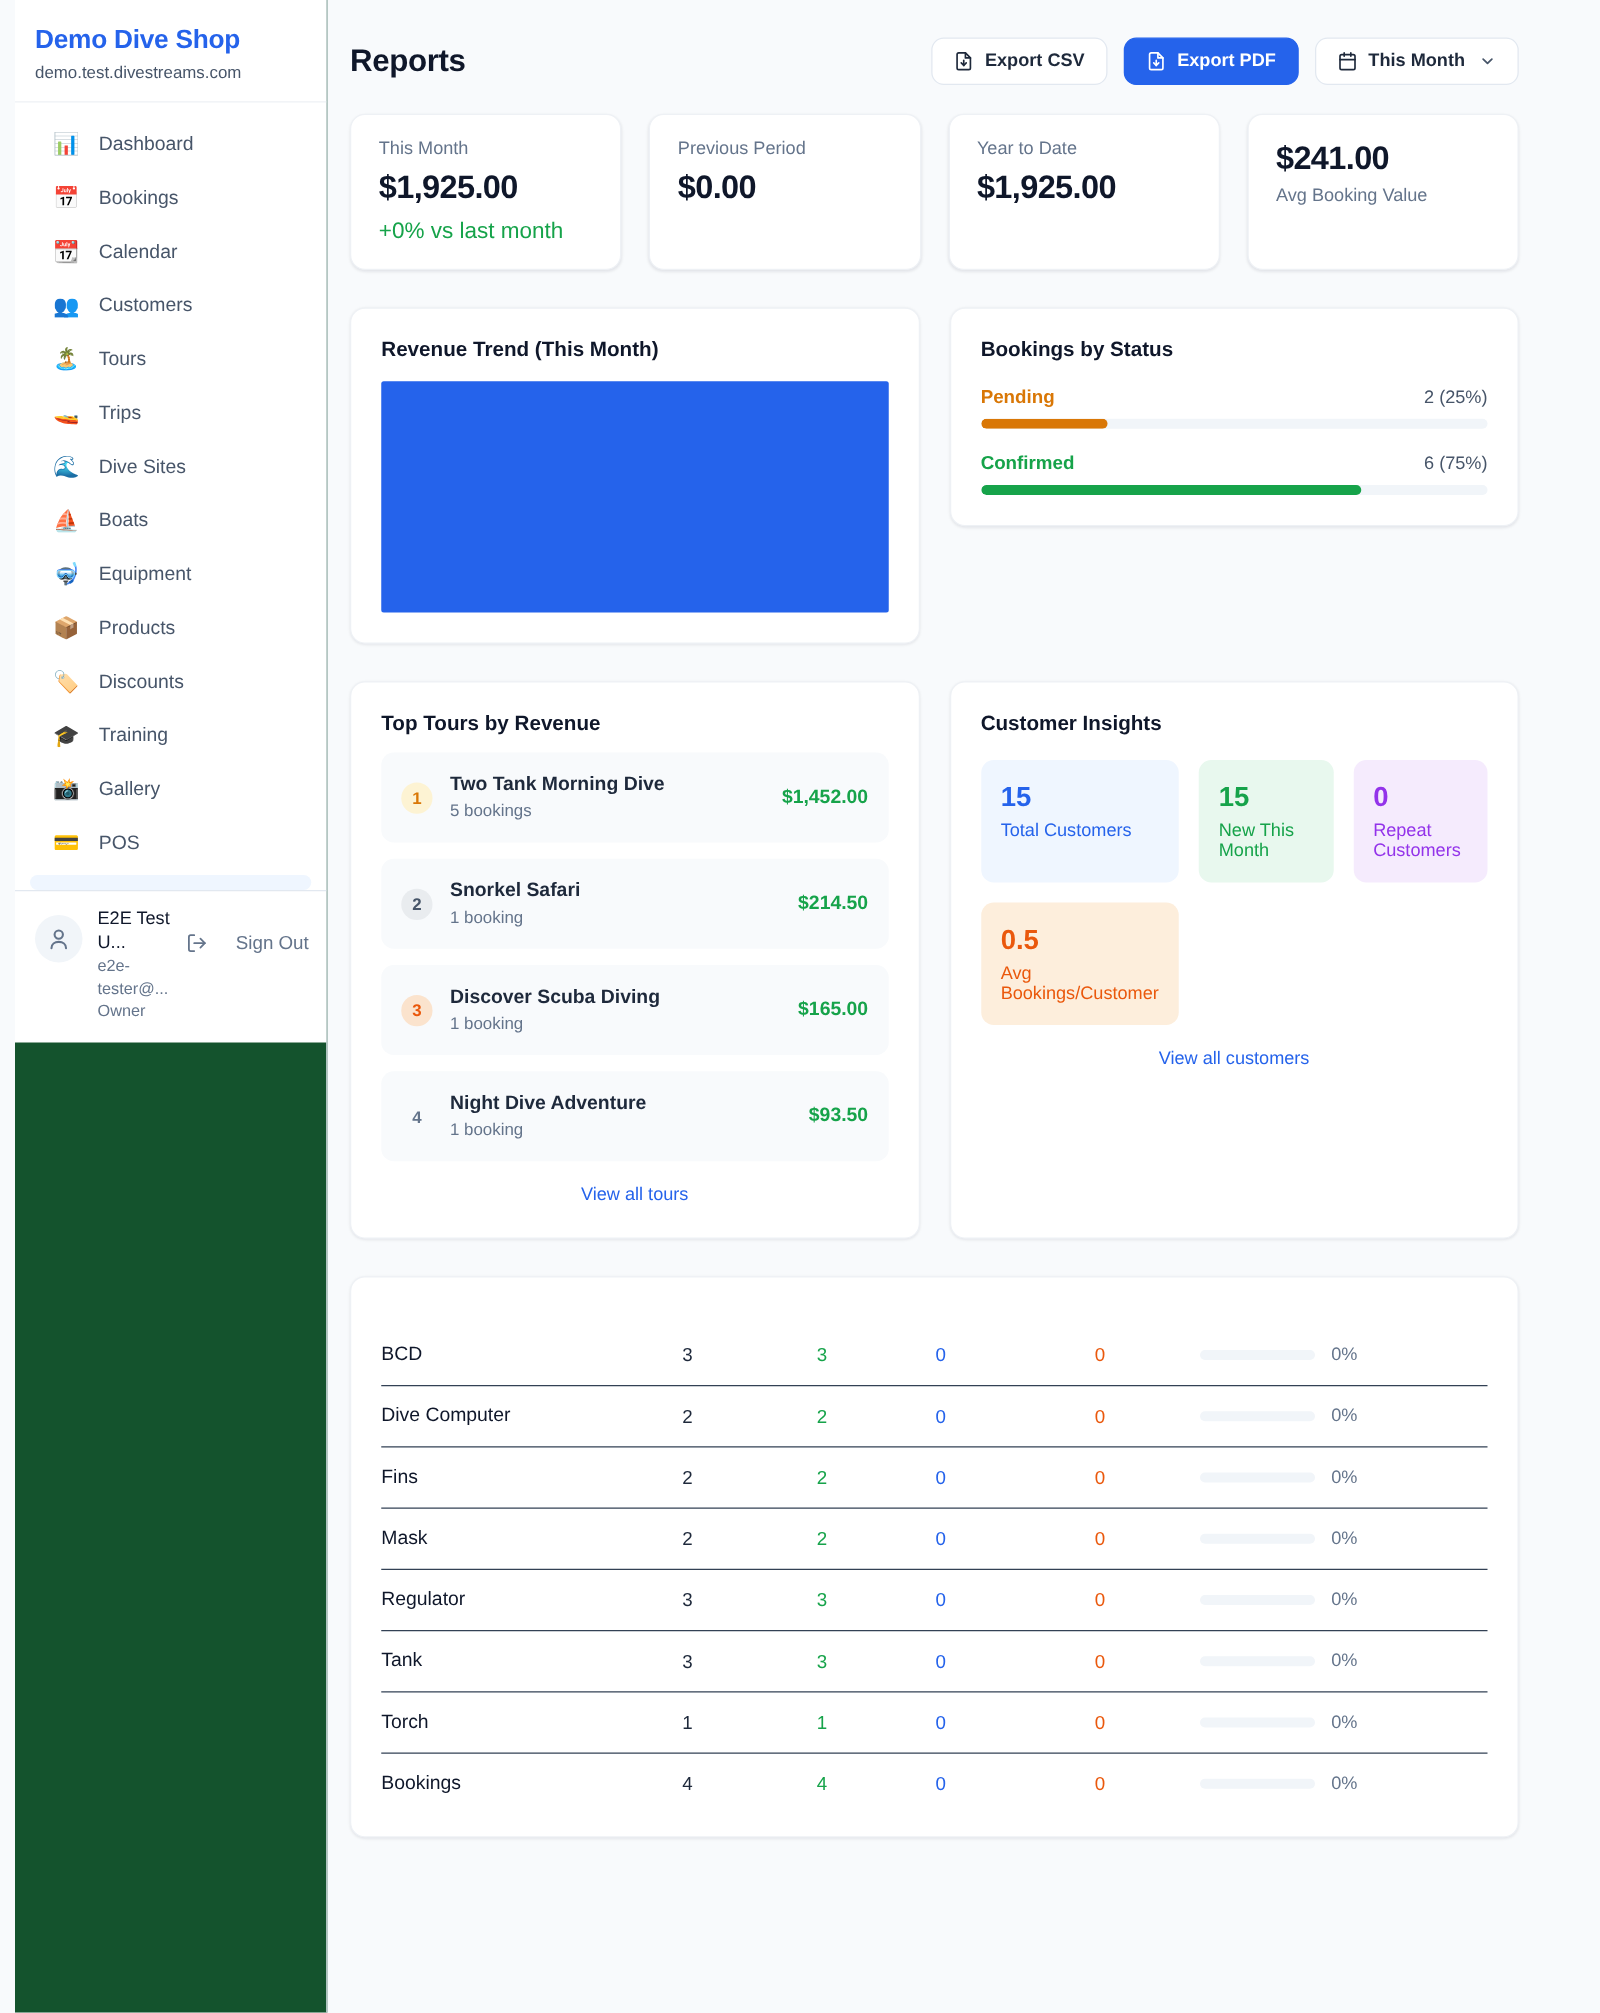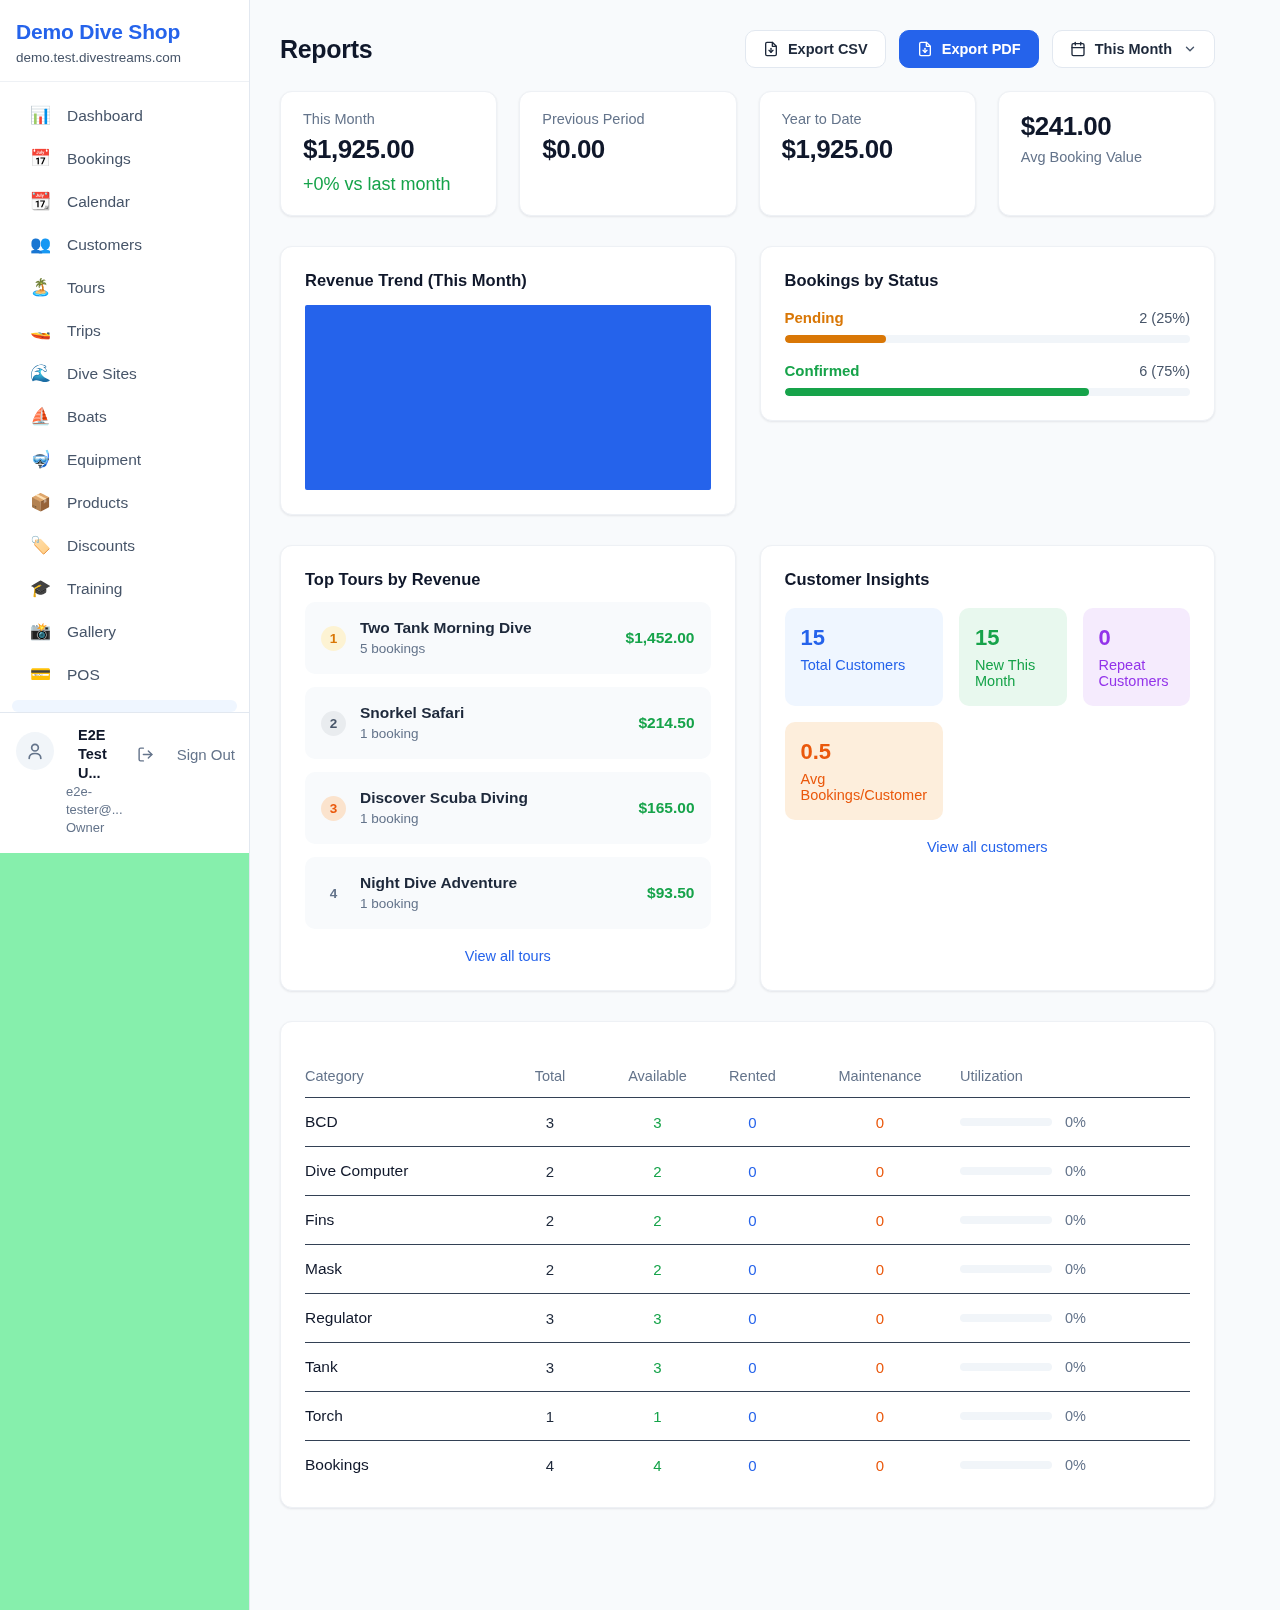--- a/index.html
+++ b/index.html
@@ -1,37 +1,37 @@
 <!DOCTYPE html>
 <html><head>
 <meta charset="utf-8">
 <style>
   * { margin:0; padding:0; box-sizing:border-box; }
   html,body { width:1280px; min-height:1610px; background:#f8fafc;
     font-family:"Liberation Sans","DejaVu Sans",sans-serif; color:#0f172a; }
 
   
-  .sidebar { position:absolute; left:0; top:0; width:250px; height:1610px;
-    border-right:1px solid #e2e8f0; background:#86efac; z-index:5; }
+  .sidebar { position:absolute; left:12px; top:0; width:250px; height:1610px;
+    border-right:1px solid #e2e8f0; background:#14532d; z-index:5; }
   .sidebar-inner { background:#ffffff; }
   .side-header { padding:20px 20px 16px 16px; border-bottom:1px solid #eef1f5; }
   .brand-title { font-size:21px; font-weight:800; color:#2563eb; letter-spacing:-0.2px; }
   .brand-sub { margin-top:6px; font-size:13.5px; color:#475569; }
   nav { padding:12px 12px 0 12px; }
   .nav-item { display:flex; align-items:center; gap:15px; padding:10px 18px;
     border-radius:10px; cursor:pointer; }
   .nav-icon { width:22px; font-size:17px; line-height:22px; text-align:center; flex:0 0 22px; }
   .nav-label { font-size:15.5px; line-height:23px; color:#475569; }
   .nav-active-peek { margin:4px 0 0 0; height:12px; background:#eff6ff; border-radius:10px; }
   .user-panel { border-top:1px solid #e2e8f0; padding:13px 14px 16px 16px;
     display:flex; align-items:flex-start; gap:12px; }
   .avatar { width:38px; height:38px; border-radius:50%; background:#f1f5f9;
     display:flex; align-items:center; justify-content:center; flex:0 0 38px; margin-top:6px; }
   .user-meta { flex:1; min-width:0; }
-  .user-name { font-size:14.5px; font-weight:700; color:#0f172a; line-height:19px;margin-left:12px; }
+  .user-name { font-size:14.5px; font-weight:400; color:#0f172a; line-height:19px; }
   .user-email { font-size:13px; color:#64748b; line-height:18px; }
   .user-role { font-size:13px; color:#64748b; line-height:18px; }
   .signout { display:flex; align-items:flex-end; gap:23px; color:#64748b; font-size:15px;
     margin-top:20px; cursor:pointer; white-space:nowrap; background:none; border:none;
     font-family:inherit; }
 
   
   .main { margin-left:250px; padding:30px 65px 75px 30px; }
   .page-header { display:flex; align-items:center; justify-content:space-between; }
   .page-title { font-size:25px; font-weight:800; letter-spacing:-0.3px; color:#0f172a; }
@@ -363,28 +363,20 @@
           <div class="tile-value">0.5</div>
           <div class="tile-label">Avg Bookings/Customer</div>
         </div>
       </div>
       <button class="view-link">View all customers</button>
     </div>
   </div>
 
   <div class="card equip-card">
     <div class="equip-table">
-      <div class="t-row t-head">
-        <div class="c-head-left">Category</div>
-        <div class="c-num">Total</div>
-        <div class="c-num">Available</div>
-        <div class="c-num">Rented</div>
-        <div class="c-num">Maintenance</div>
-        <div class="c-head-left">Utilization</div>
-      </div>
 
       <div class="t-row t-body">
         <div class="c-cat">BCD</div>
         <div class="c-num v-total">3</div>
         <div class="c-num v-avail">3</div>
         <div class="c-num v-rent">0</div>
         <div class="c-num v-maint">0</div>
         <div class="c-util">
           <div class="util-track">
               <div class="util-fill" style="width: 0%;"></div>

